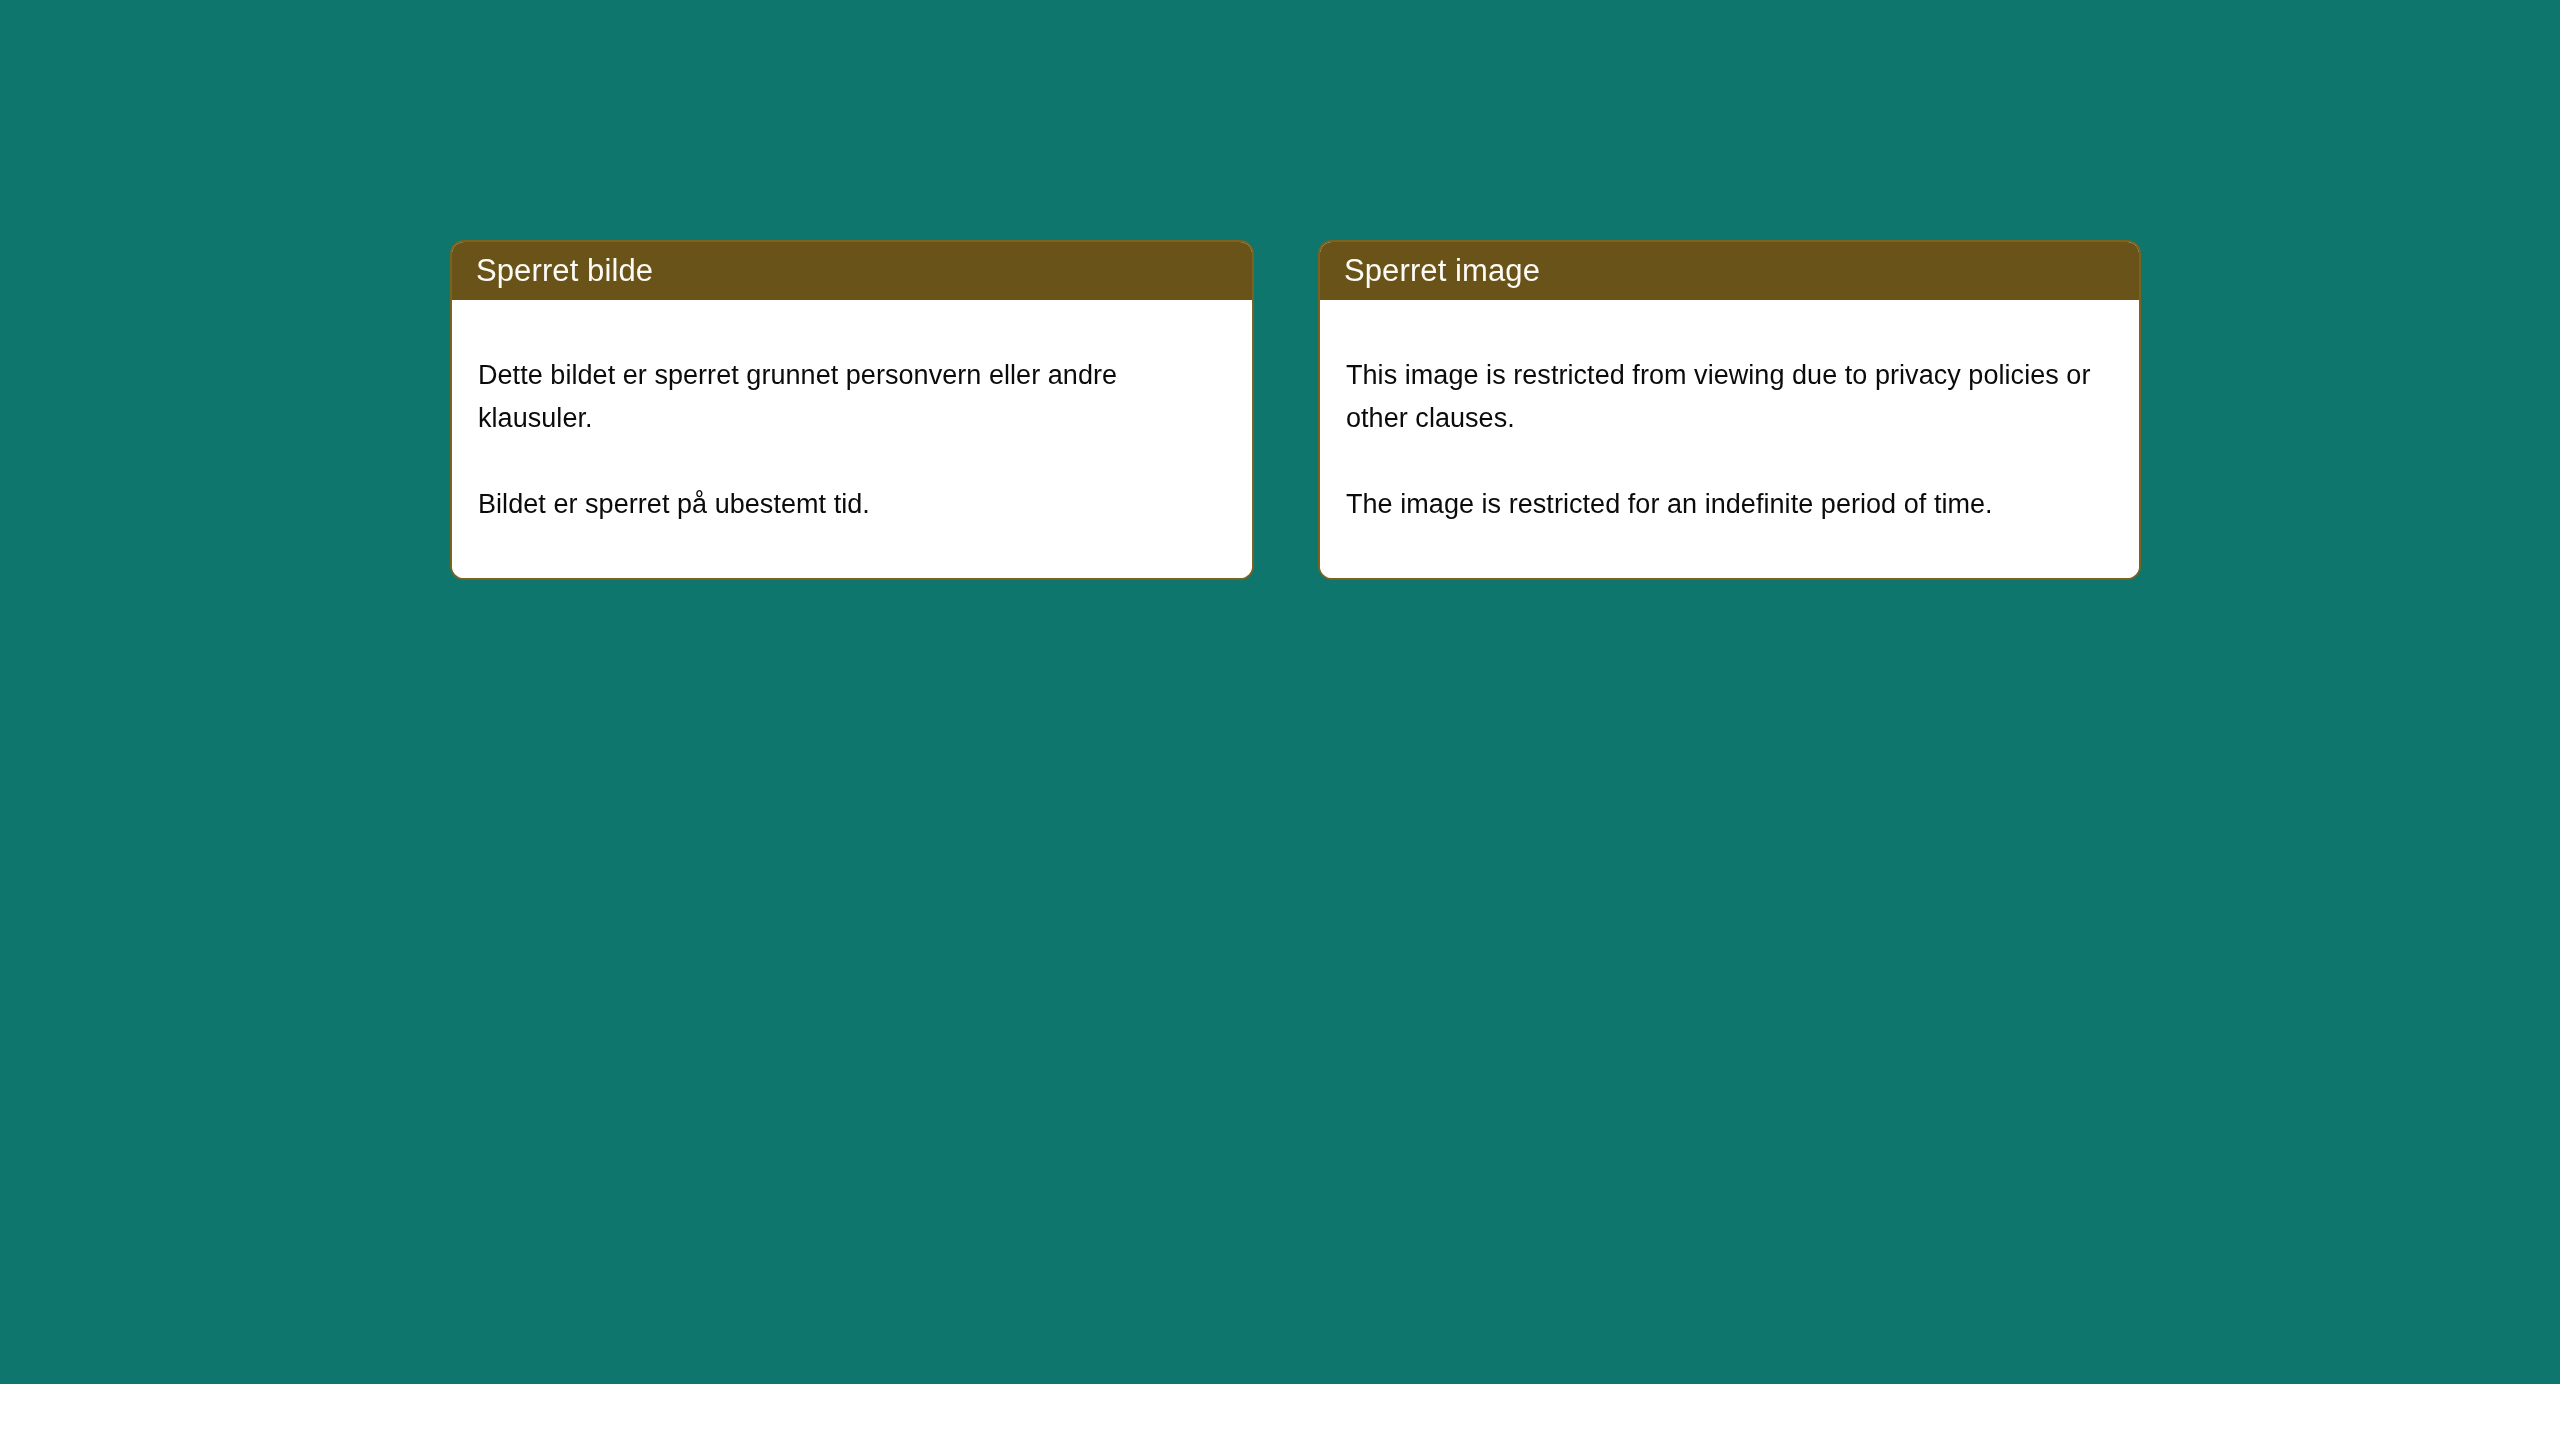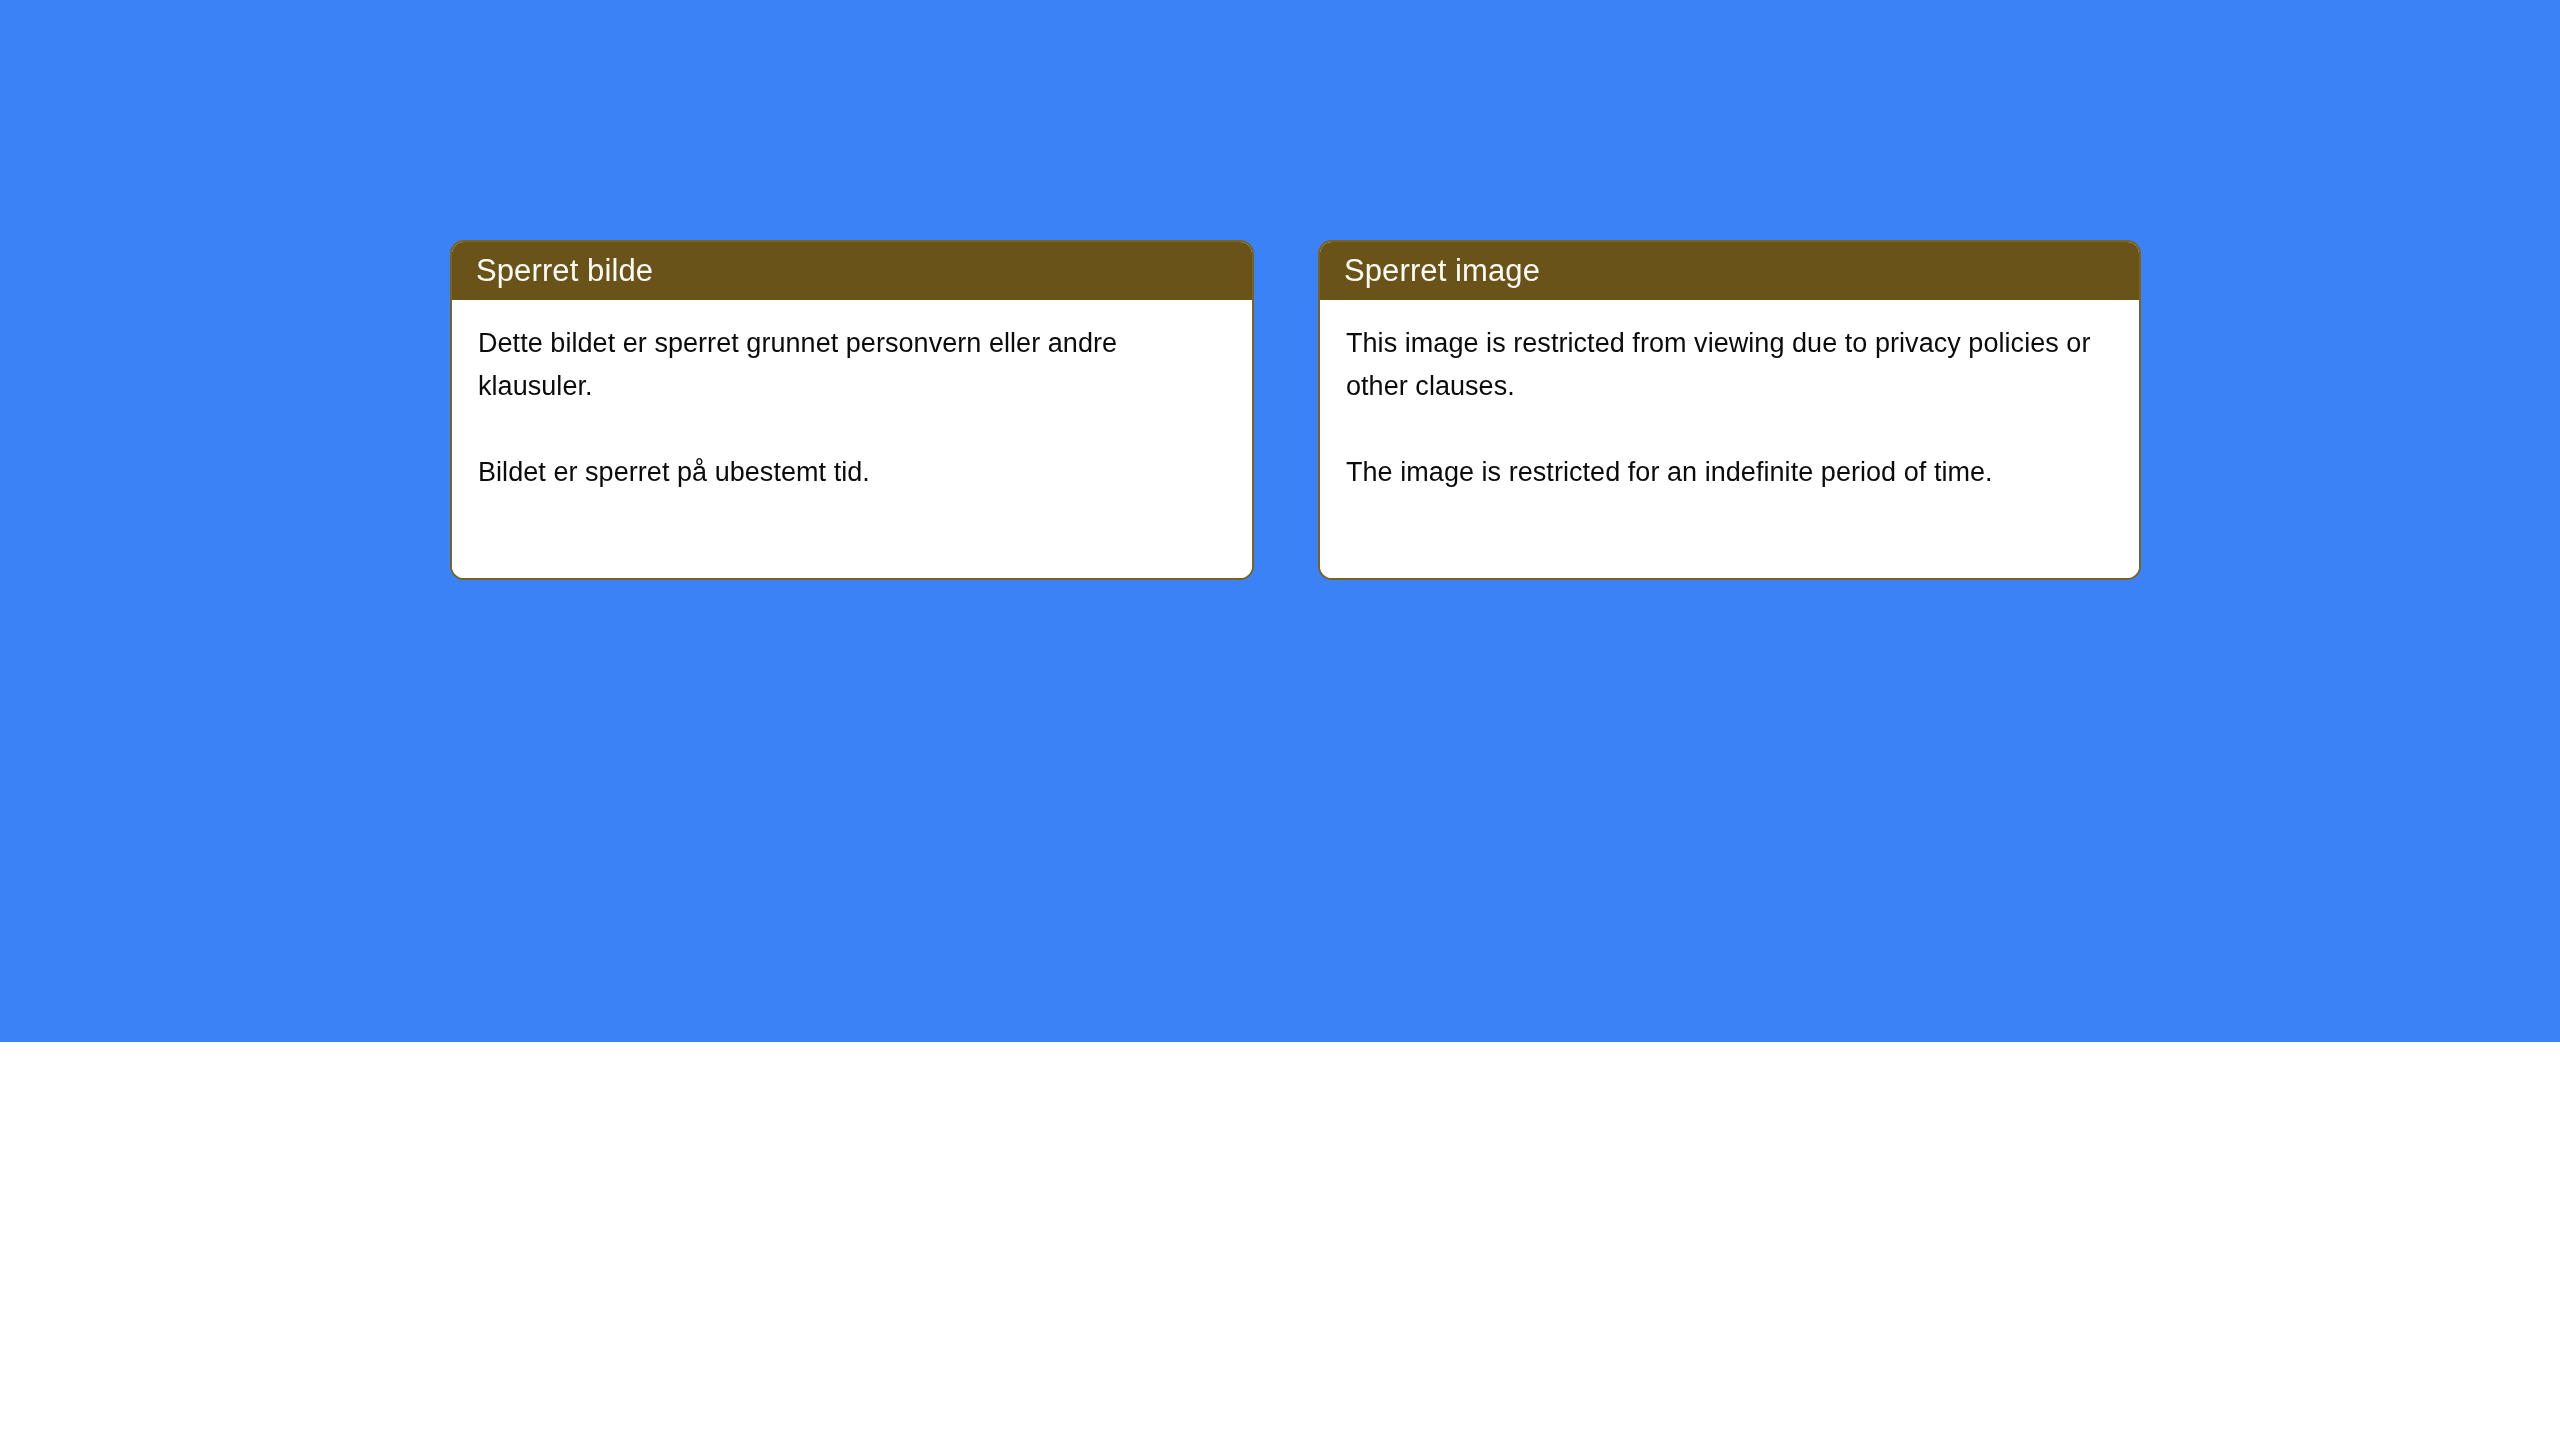--- a/index.html
+++ b/index.html
@@ -11,22 +11,22 @@
     width: 2560px;
     height: 1440px;
     overflow: hidden;
     font-family: "Liberation Sans", sans-serif;
     -webkit-font-smoothing: antialiased;
   }
 
   #stage {
     position: relative;
     width: 2560px;
-    height: 1042px;
-    background: #3b82f6;
+    height: 1384px;
+    background: #0f766e;
   }
 
   .notice-card {
     position: absolute;
     box-sizing: border-box;
     background: #ffffff;
     border: 2px solid #7a6320;
     border-radius: 14px;
     overflow: hidden;
     box-shadow: 0 0 0 0 rgba(0,0,0,0);
@@ -48,20 +48,21 @@
     font-weight: 400;
     letter-spacing: 0.1px;
     white-space: nowrap;
   }
 
   .card-body {
     box-sizing: border-box;
     padding: 22px 24px 0 26px;
     background: #ffffff;
     height: calc(100% - 58px);
+    margin-top: 32px;
   }
 
   .body-paragraph {
     color: #0b0b0b;
     font-size: 27px;
     line-height: 43px;
     font-weight: 400;
     margin: 0;
     letter-spacing: 0.05px;
   }

